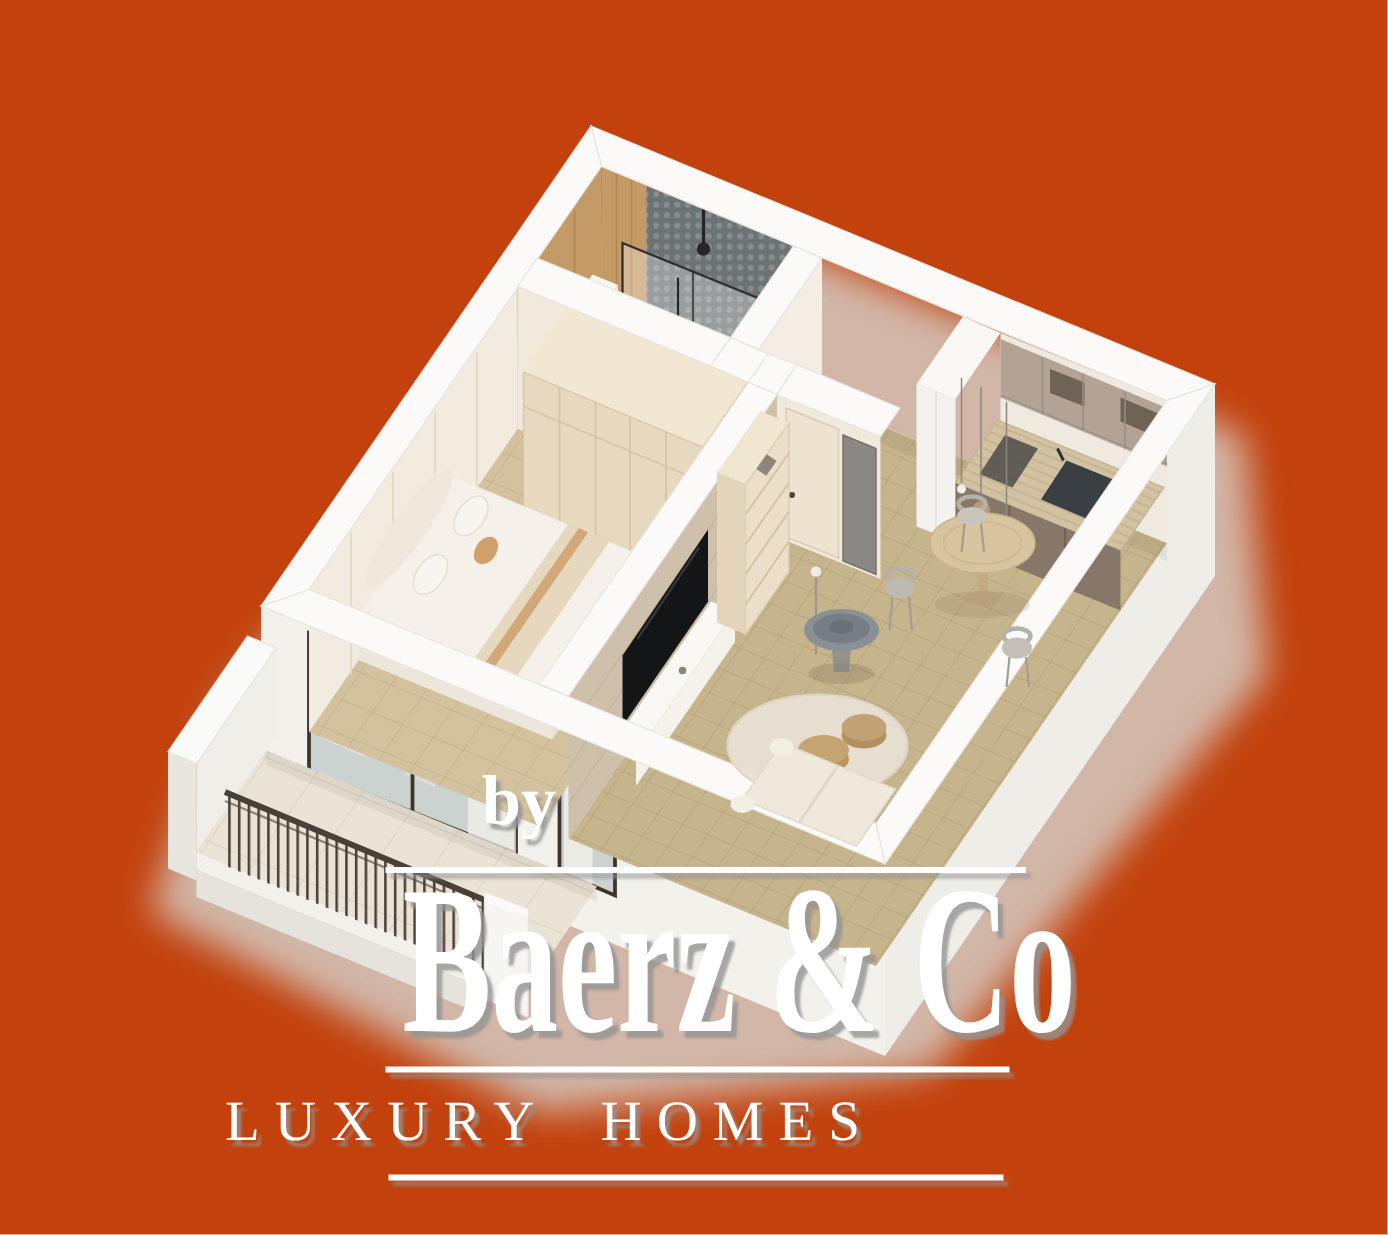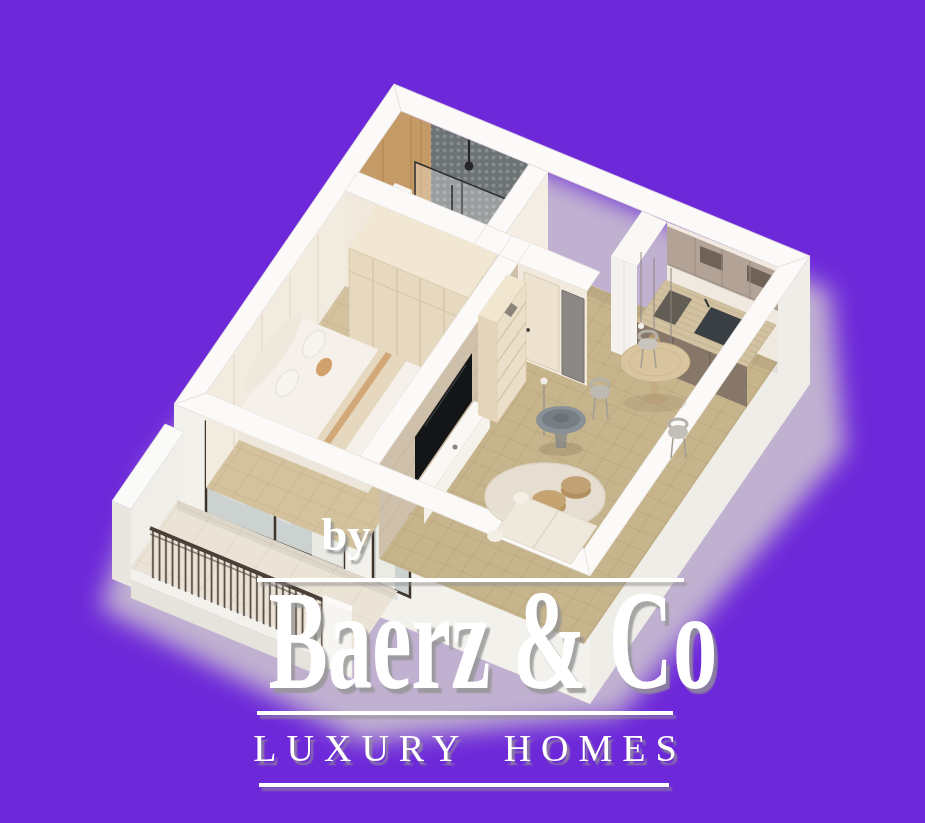--- a/index.html
+++ b/index.html
@@ -1,33 +1,33 @@
 <!DOCTYPE html>
 <html><head>
 <meta charset="utf-8">
 <style>
   html,body{margin:0;padding:0;background:#ffffff;}
-  .stage{position:relative;width:925px;height:823px;background:#6d28d9;overflow:hidden;
+  .stage{position:relative;width:925px;height:823px;background:#c2410c;overflow:hidden;
          font-family:"Liberation Serif",serif;}
   .stage svg{position:absolute;left:0;top:0;}
   
   .wm{position:absolute;left:0;top:0;width:925px;height:823px;pointer-events:none;}
   .wm-by{position:absolute;left:296px;top:511px;width:100px;text-align:center;
          font:700 47px/1 "Liberation Serif",serif;color:#ffffff;
          text-shadow:3px 4px 2px rgba(148,148,148,.85);}
   .wm-line{position:absolute;height:4px;background:#ffffff;
            box-shadow:3px 4px 2px rgba(148,148,148,.55);}
   #wm-line1{left:257px;top:578px;width:427px;}
   #wm-line2{left:257px;top:711px;width:416px;}
   #wm-line3{left:259px;top:783px;width:410px;}
   .wm-brand{position:absolute;left:150px;top:570px;width:640px;text-align:center;
             font:700 141px/1 "Liberation Serif",serif;color:#ffffff;
             transform:scaleX(.63);transform-origin:50% 50%;white-space:nowrap;
             text-shadow:6px 5px 2px rgba(148,148,148,.8);}
-  .wm-tagline{position:absolute;left:150px;top:729px;width:640px;text-align:center;
+  .wm-tagline{position:absolute;left:150px;top:729px;width:640px;text-align:left;
               font:400 38px/1 "Liberation Serif",serif;color:#ffffff;
               letter-spacing:10px;word-spacing:16px;white-space:nowrap;
               text-shadow:3px 4px 2px rgba(148,148,148,.8);}
 </style>
 </head>
 <body>
 
 <div class="stage">
 
 <svg width="925" height="823" viewBox="0 0 925 823">

